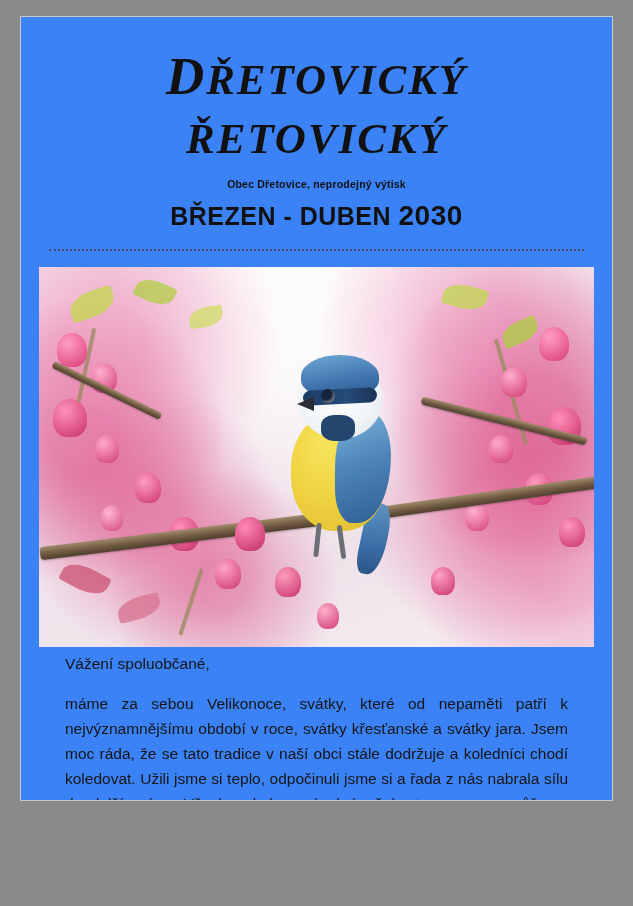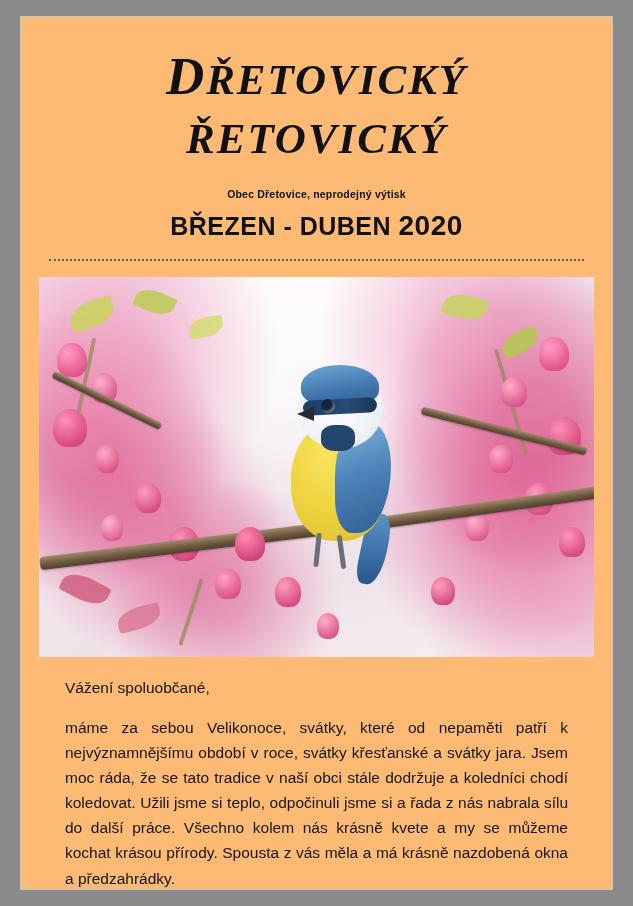--- a/index.html
+++ b/index.html
@@ -11,22 +11,22 @@
     width: 633px;
     height: 906px;
     overflow: hidden;
     font-family: "Liberation Sans", sans-serif;
   }
   .page {
     position: absolute;
     left: 20px;
     top: 16px;
     width: 593px;
-    height: 874px;
-    background: #fdba74;
+    height: 785px;
+    background: #3b82f6;
     border: 1px solid #c8c8c8;
     box-sizing: border-box;
     overflow: hidden;
   }
   .masthead {
     padding: 26px 40px 0 40px;
     text-align: center;
   }
   .title-line {
     font-family: "Liberation Serif", serif;
@@ -35,21 +35,21 @@
     font-size: 43px;
     letter-spacing: 2px;
     color: #111111;
     line-height: 1.28;
     white-space: nowrap;
   }
   .title-line .big {
     font-size: 53px;
   }
   .subtitle {
-    margin-top: 22px;
+    margin-top: 12px;
     font-size: 10.5px;
     font-weight: bold;
     color: #111111;
     letter-spacing: 0.2px;
   }
   .issue {
     margin-top: 10px;
     font-size: 25px;
     font-weight: bold;
     color: #111111;
@@ -191,21 +191,21 @@
   }
   .stem {
     position: absolute;
     background: #9c8b63;
     border-radius: 2px;
     opacity: 0.8;
   }
 
   
   .article {
-    padding: 22px 44px 0 44px;
+    padding: 8px 44px 0 44px;
     color: #151515;
   }
   .greeting {
     font-size: 15.5px;
     margin: 0 0 18px 0;
   }
   .body-text {
     font-size: 15.5px;
     line-height: 1.62;
     text-align: justify;
@@ -214,21 +214,21 @@
 </style>
 </head>
 <body>
 
 <div class="page">
 
   <div class="masthead">
     <div class="title-line"><span class="big">D</span><span>ŘETOVICKÝ</span></div>
     <div class="title-line">ŘETOVICKÝ</div>
     <div class="subtitle">Obec Dřetovice, neprodejný výtisk</div>
-    <div class="issue"><span>BŘEZEN - DUBEN</span> <span class="year">2020</span></div>
+    <div class="issue"><span>BŘEZEN - DUBEN</span> <span class="year">2030</span></div>
   </div>
 
   <div class="dots"></div>
 
   <div class="photo-wrap">
     <div class="photo">
 
       <div class="leaf" style="left:30px;top:24px;width:46px;height:26px;background:#c9d45c;transform:rotate(-18deg);"></div>
       <div class="leaf" style="left:96px;top:14px;width:40px;height:22px;background:#b9cc55;transform:rotate(24deg);"></div>
       <div class="leaf" style="left:150px;top:40px;width:34px;height:20px;background:#d2dc72;transform:rotate(-8deg);"></div>

